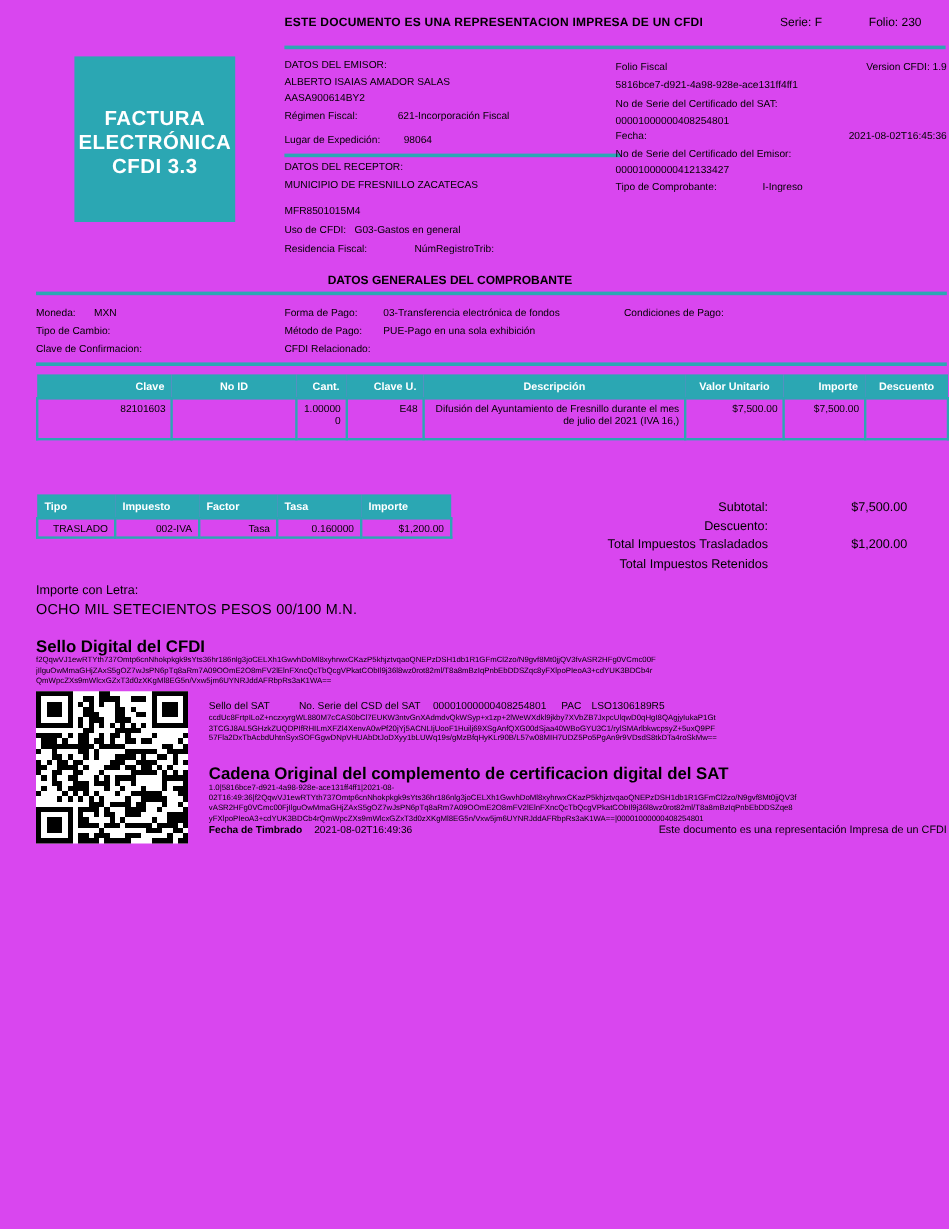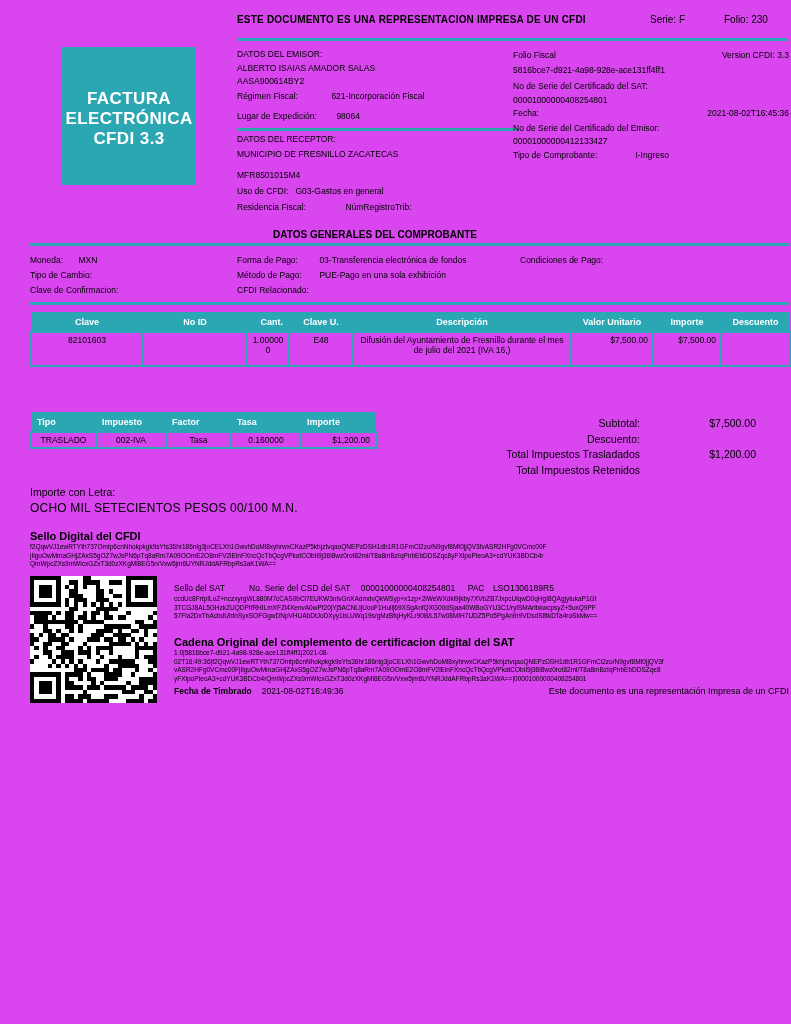--- a/index.html
+++ b/index.html
@@ -33,34 +33,34 @@
 
   table { border-collapse:collapse; table-layout:fixed; }
   .items { left:30px; top:312px; width:759px; }
   .items table { width:759px; }
   .items th { background:var(--teal); color:#fff; font-size:9px; font-weight:bold; height:20px; padding:2px 6px; }
   .items td { border:2px solid var(--teal); font-size:8.5px; padding:2px 4px; vertical-align:top; height:34px; }
   .taxes { left:30px; top:412px; width:345px; }
   .taxes table { width:345px; }
   .taxes th { background:var(--teal); color:#fff; font-size:9px; font-weight:bold; height:20px; padding:2px 6px; text-align:left; }
   .taxes td { border:2px solid var(--teal); font-size:8.5px; padding:2px 5px; height:15px; }
-  .al{text-align:center}.ac{text-align:center}.ar{text-align:right}
+  .al{text-align:right}.ac{text-align:center}.ar{text-align:right}
   .wrapall{word-break:break-all}
 
   .totals { left:400px; top:416px; width:356px; font-size:10.5px; }
   .totals .trow { display:flex; line-height:15.5px; }
   .totals .tlab { flex:1; text-align:right; }
   .totals .tval { width:116px; text-align:right; }
 
   .letra-label { left:30px; top:486px; font-size:10.5px; }
   .letra-text  { left:30px; top:501px; font-size:12px; letter-spacing:.2px; }
 
   .tiny { font-size:6.5px; line-height:8.6px; letter-spacing:0; white-space:nowrap; overflow:hidden; }
   .sello-cfdi { left:30px; top:530px; width:759px; }
-  .sec-head { font-size:11px; font-weight:bold; margin-bottom:1px; }
+  .sec-head { font-size:14px; font-weight:bold; margin-bottom:1px; }
   .qr { left:30px; top:576px; width:127px; height:127px; }
   .sat-block { left:174px; top:583px; width:615px; }
   .sat-line1 { font-size:8.5px; margin-bottom:2px; }
   .sat-line1 .gap1{margin-left:22px}.sat-line1 .gap2{margin-left:8px}.sat-line1 .gap3{margin-left:10px}.sat-line1 .gap4{margin-left:6px}
   .cadena-block { left:174px; top:636px; width:615px; }
   .timbrado { left:174px; top:686px; width:615px; display:flex; align-items:baseline; }
   .timbrado .fe { font-size:8.5px; font-weight:bold; }
   .timbrado .fv { font-size:8.5px; margin-left:10px; }
   .timbrado .note { flex:1; text-align:right; font-size:9px; }
 </style>
@@ -111,21 +111,21 @@
     </div>
     <div>
       <span class="b lw106">Residencia Fiscal:</span>
       <span class="b">NúmRegistroTrib:</span>
     </div>
   </div>
 
   <div class="abs blk fiscal">
     <div class="row mb4">
       <span class="b grow">Folio Fiscal</span>
-      <span class="b">Version CFDI: 3.3</span>
+      <span class="b">Version CFDI: 1.9</span>
     </div>
     <div class="mb5">5816bce7-d921-4a98-928e-ace131ff4ff1</div>
     <div class="b mb3">No de Serie del Certificado del SAT:</div>
     <div class="mb2">00001000000408254801</div>
     <div class="row mb4">
       <span class="b grow">Fecha:</span>
       <span>2021-08-02T16:45:36</span>
     </div>
     <div class="b mb2">No de Serie del Certificado del Emisor:</div>
     <div class="mb3">00001000000412133427</div>

